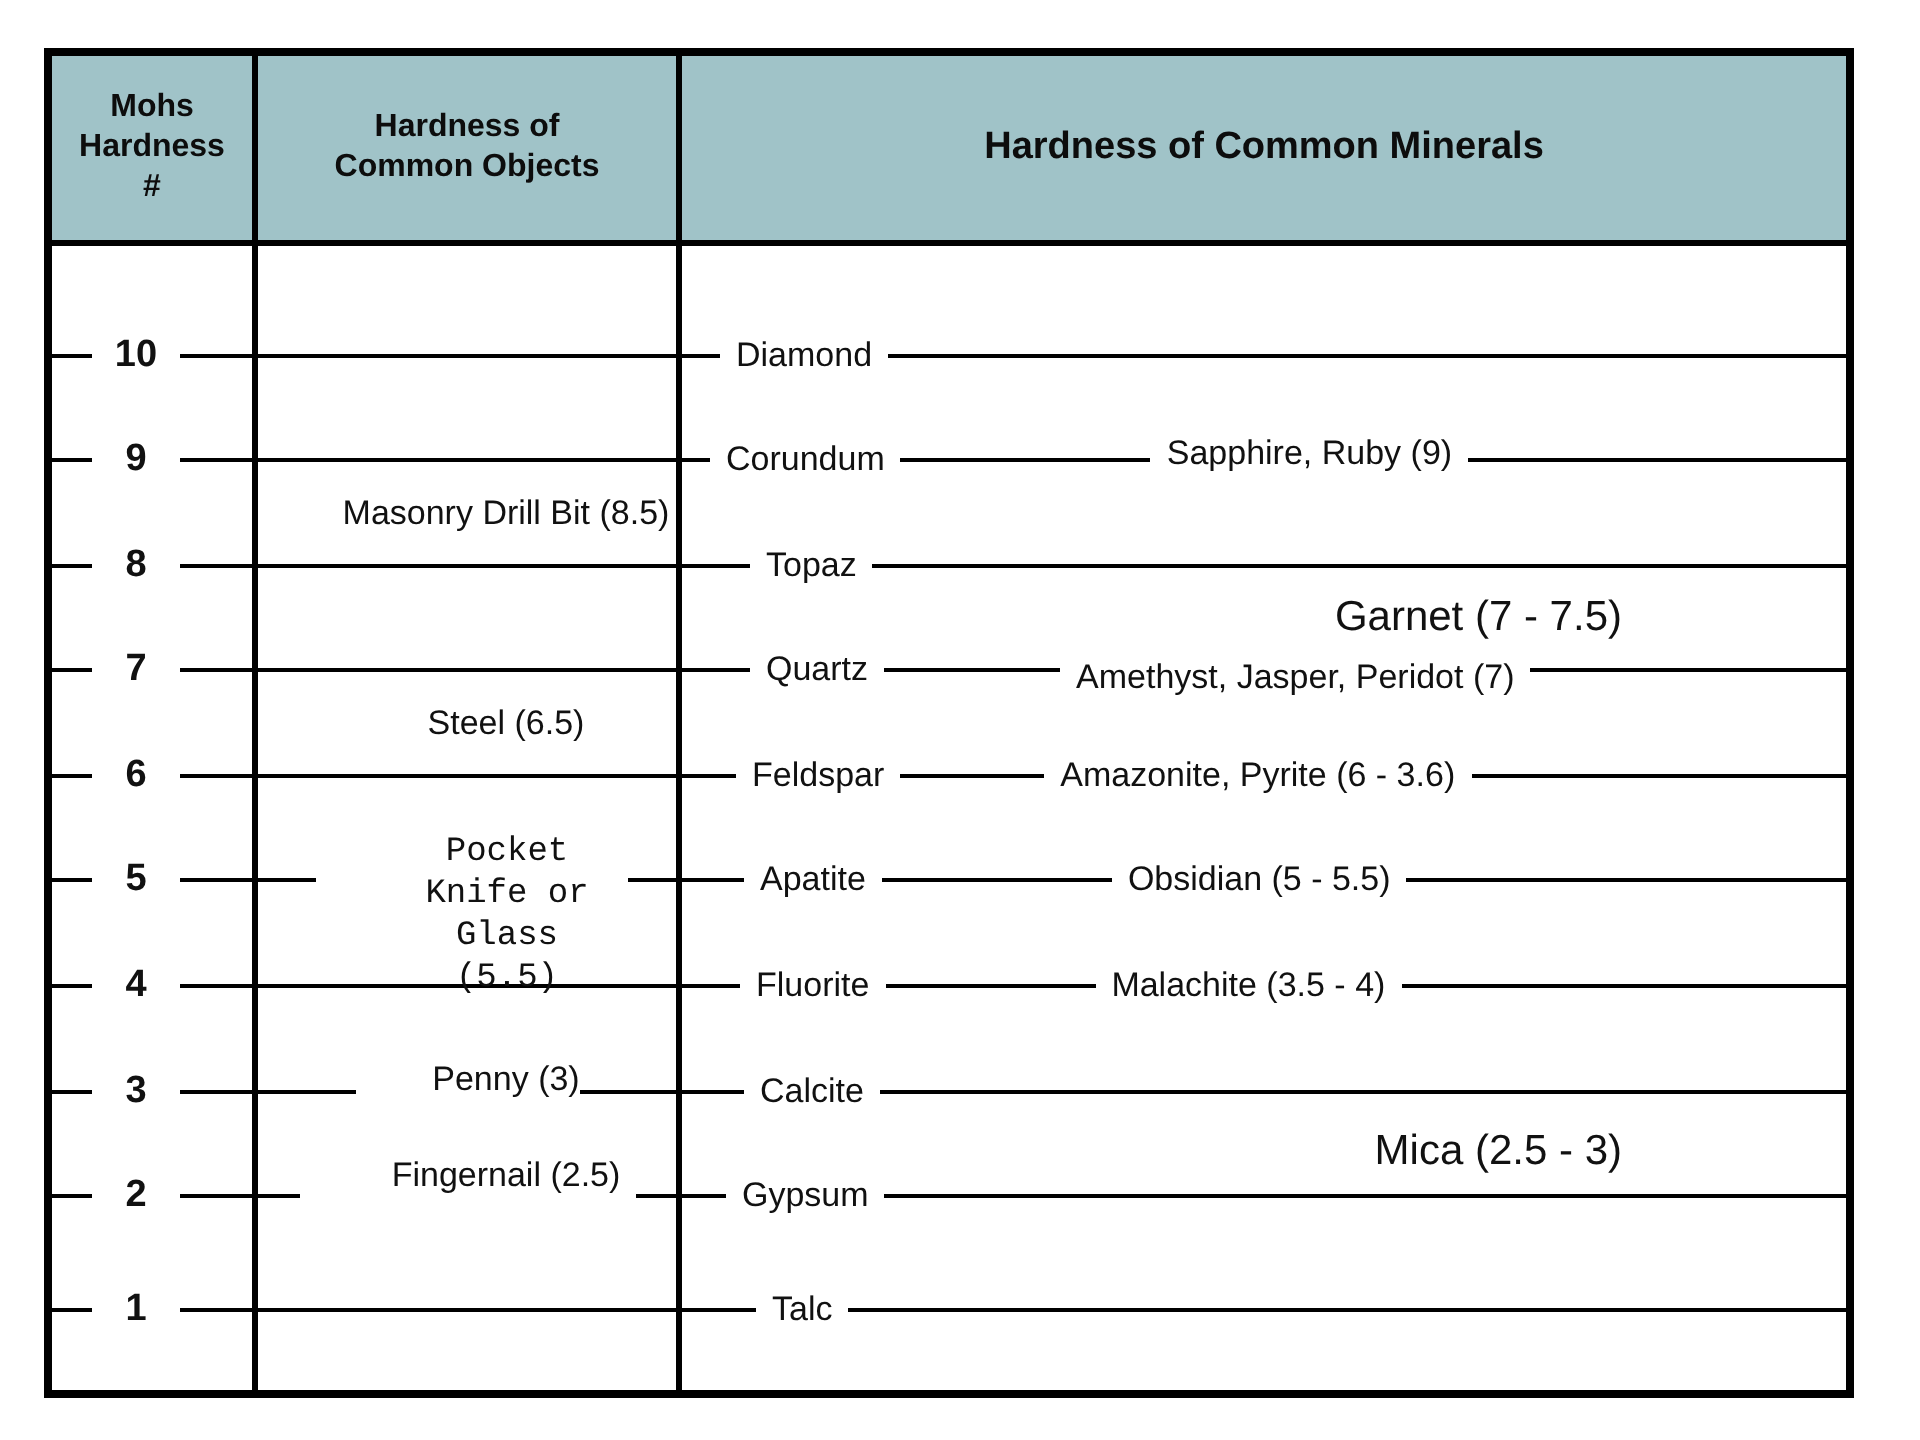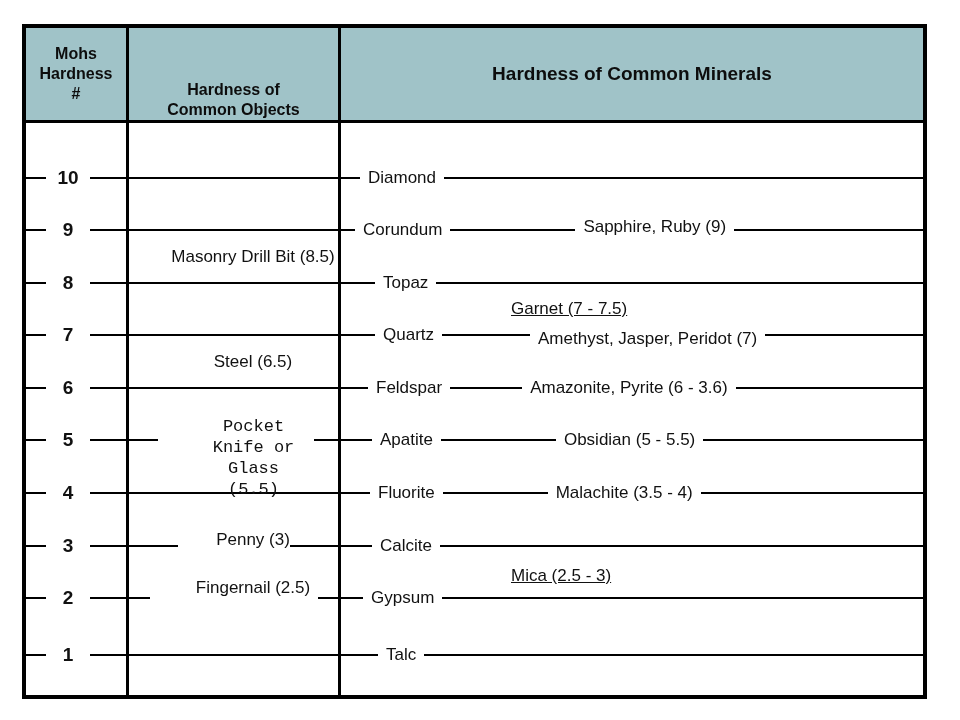--- a/index.html
+++ b/index.html
@@ -22,43 +22,43 @@
     position: absolute; top: 28px; width: 3px; height: 667px; background: #000;
   }
   .hdr-cell {
     position: absolute; top: 28px; height: 92px;
     display: flex; align-items: center; justify-content: center;
     text-align: center; font-weight: bold; color: #0d0d0d;
   }
   .hdr-cell .wrapbox { line-height: 20px; font-size: 16px; }
   .hdr-c1 { left: 26px;  width: 100px; }
   .hdr-c1 .wrapbox { width: 80px; }
-  .hdr-c2 { left: 129px; width: 209px; align-items: flex-end; }
+  .hdr-c2 { left: 129px; width: 209px; }
   .hdr-c2 .wrapbox { width: 150px; }
   .hdr-c3 { left: 341px; width: 582px; font-size: 19px; }
   
   .row {
     position: absolute; left: 26px; width: 897px; height: 24px;
     display: flex; align-items: center;
   }
   .tick { width: 20px; height: 2px; background: #000; flex: none; }
   .num {
     width: 44px; flex: none; text-align: center;
     font-size: 19px; font-weight: bold; line-height: 24px;
   }
   .ln { height: 2px; background: #000; flex: none; }
   .gap { height: 2px; background: transparent; flex: none; }
   .fill { flex: 1; }
   .lbl {
     flex: none; padding: 0 8px; font-size: 17px; white-space: nowrap; line-height: 22px;
   }
   
   .float-lbl {
-    position: absolute; width: 300px; text-align: left;
-    font-size: 17px; line-height: 21px; white-space: nowrap; text-decoration: underline;
+    position: absolute; width: 300px; text-align: right;
+    font-size: 21px; line-height: 21px; white-space: nowrap;
   }
   .obj-lbl {
     position: absolute; left: 129px; width: 209px; text-align: center;
     font-size: 17px; line-height: 21px; white-space: nowrap; padding-left: 39px;
   }
   .obj-wrap { white-space: normal; font-family: Liberation Mono, monospace; }
 </style>
 </head>
 <body>
 

